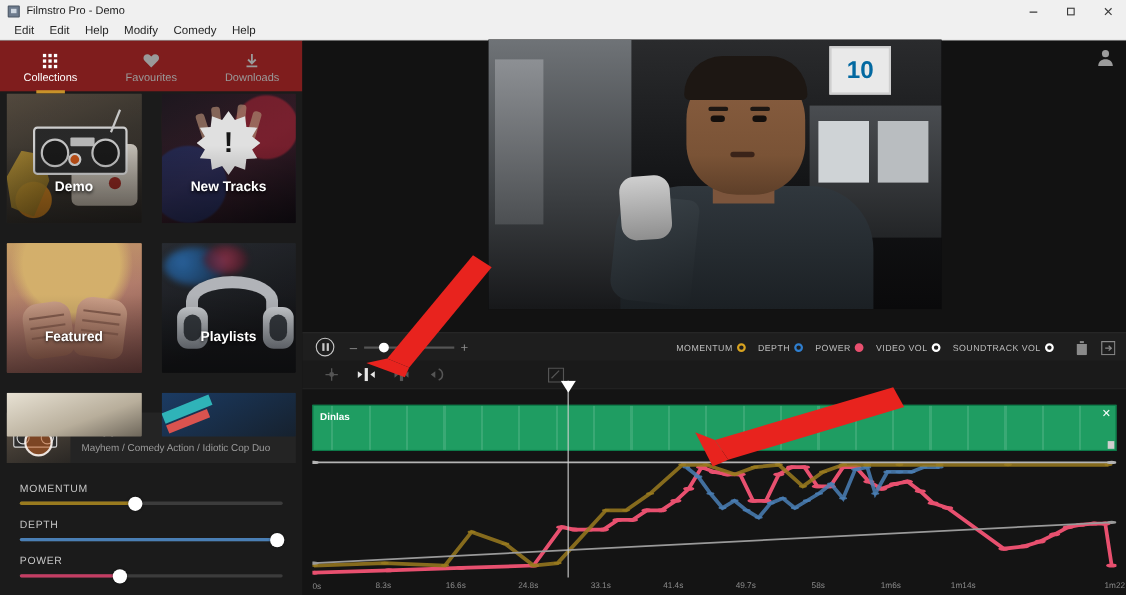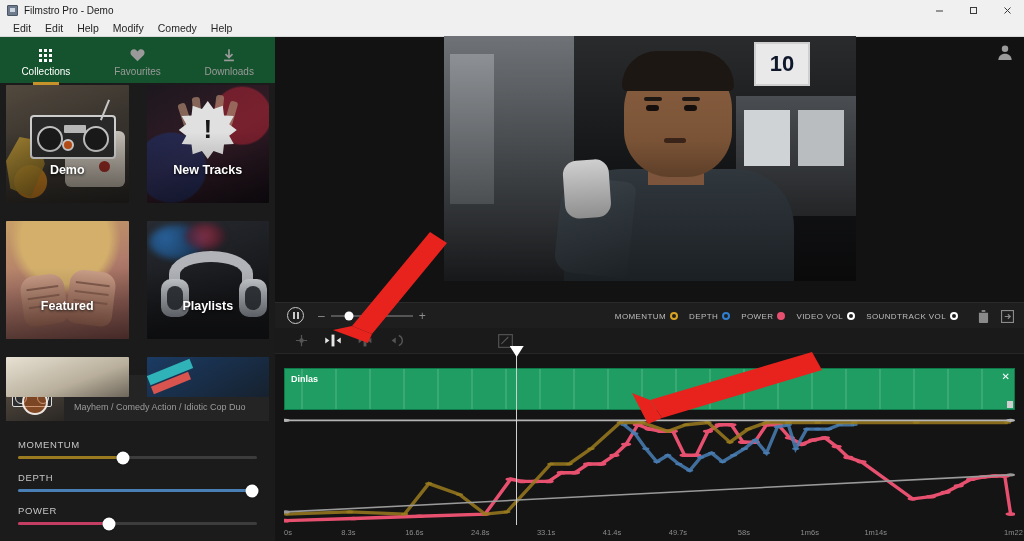--- a/index.html
+++ b/index.html
@@ -40,21 +40,21 @@
     border-bottom:1px solid #d8d8d8;
   }
   .menu-item { padding:0 7px; line-height:17px; }
 
   
   .main { position:absolute; top:37px; left:0; width:1024px; height:504px; display:flex; }
 
   
   .left { width:275px; height:504px; background:#1b1b1b; position:relative; }
 
-  .navbar { height:46px; display:flex; background:#14532d; }
+  .navbar { height:46px; display:flex; background:#7f1d1d; }
   .nav-item {
     flex:1; display:flex; flex-direction:column; align-items:center; justify-content:center;
     gap:3px; color:#9a9a9a; font-size:10px; position:relative; padding-top:4px;
   }
   .nav-item.active { color:#ffffff; }
   .nav-item.active:after {
     content:""; position:absolute; bottom:-2px; left:50%; transform:translateX(-50%);
     width:26px; height:3px; background:#c8922a;
   }
   .nav-ico { height:16px; display:flex; align-items:center; justify-content:center; }
@@ -177,21 +177,21 @@
     background:#0b0b0c;
   }
   .f-bg { position:absolute; inset:0;
     background:linear-gradient(180deg,#2a2b2d 0%, #131416 55%, #0a0a0b 100%); }
   .f-wall { position:absolute; left:0; top:0; width:130px; height:245px;
     background:linear-gradient(180deg,#6f7377 0%,#3a3d40 60%,#17181a 100%); }
   .f-door { position:absolute; left:6px; top:18px; width:44px; height:150px;
     background:linear-gradient(180deg,#8d9094,#4c4f52); }
   .f-sign { position:absolute; right:46px; top:6px; width:56px; height:44px; background:#e9e9e9;
     border:2px solid #cfcfcf; display:flex; align-items:center; justify-content:center;
-    font-size:22px; color:#0f172a; font-weight:bold; }
+    font-size:22px; color:#0369a1; font-weight:bold; }
   .f-shelf { position:absolute; right:0; top:60px; width:120px; height:120px;
     background:linear-gradient(180deg,#4a4d51,#232527); }
   .f-shelf:before{content:"";position:absolute;left:8px;top:14px;width:46px;height:56px;background:#cfd3d6;}
   .f-shelf:after{content:"";position:absolute;left:62px;top:14px;width:46px;height:56px;background:#b9bdc0;}
   .f-person { position:absolute; left:120px; bottom:0; width:230px; height:215px; }
   .f-body { position:absolute; left:0; bottom:0; width:230px; height:112px;
     background:linear-gradient(180deg,#30373d 0%,#1b2024 100%);
     border-radius:58px 58px 0 0; }
   .f-neck { position:absolute; left:84px; bottom:96px; width:56px; height:34px; background:#7c553c; }
   .f-head { position:absolute; left:60px; bottom:104px; width:108px; height:120px;

